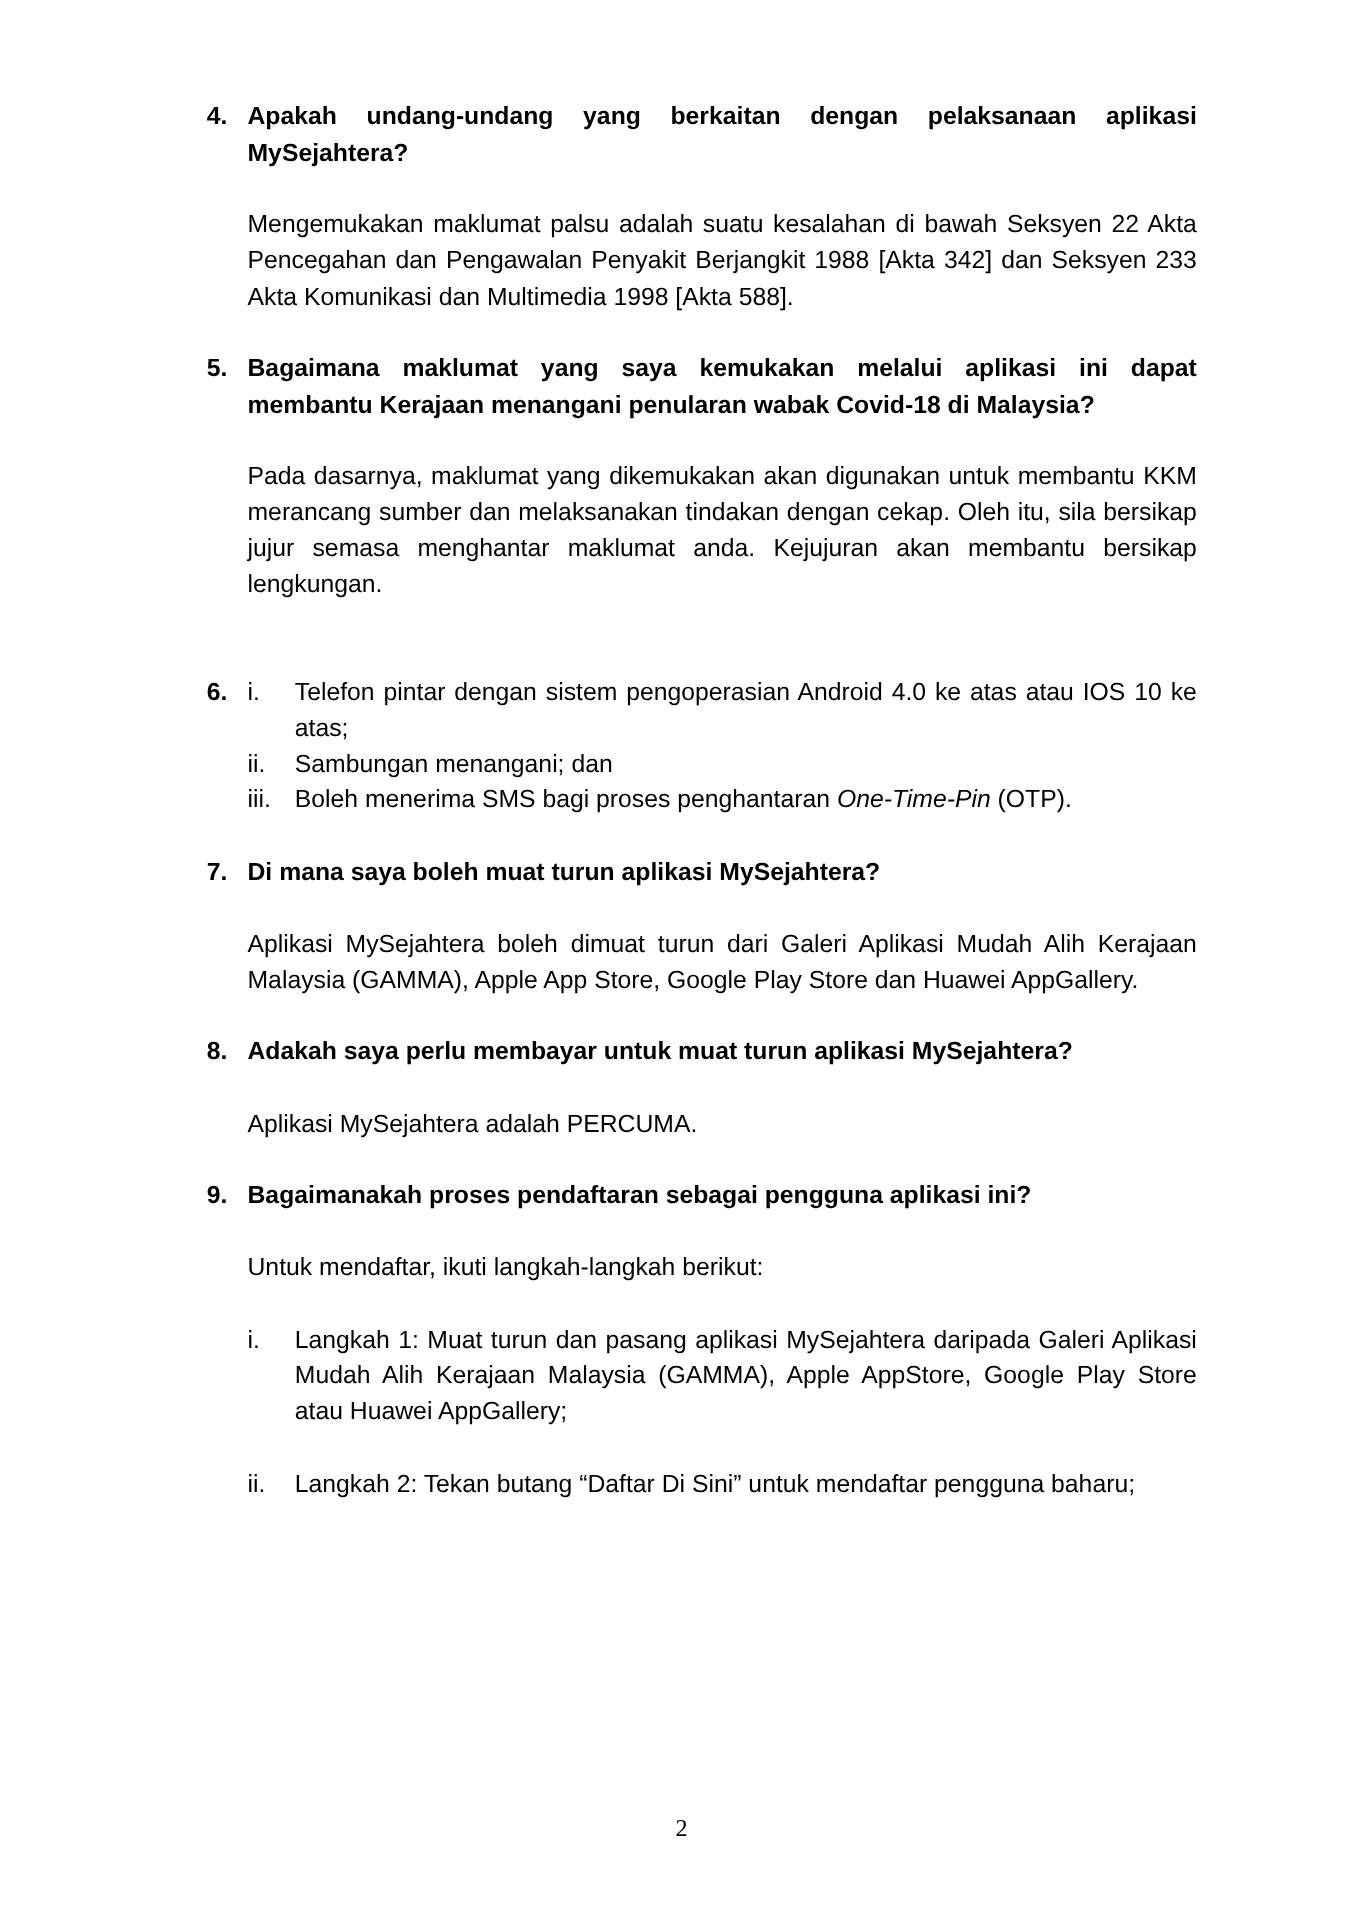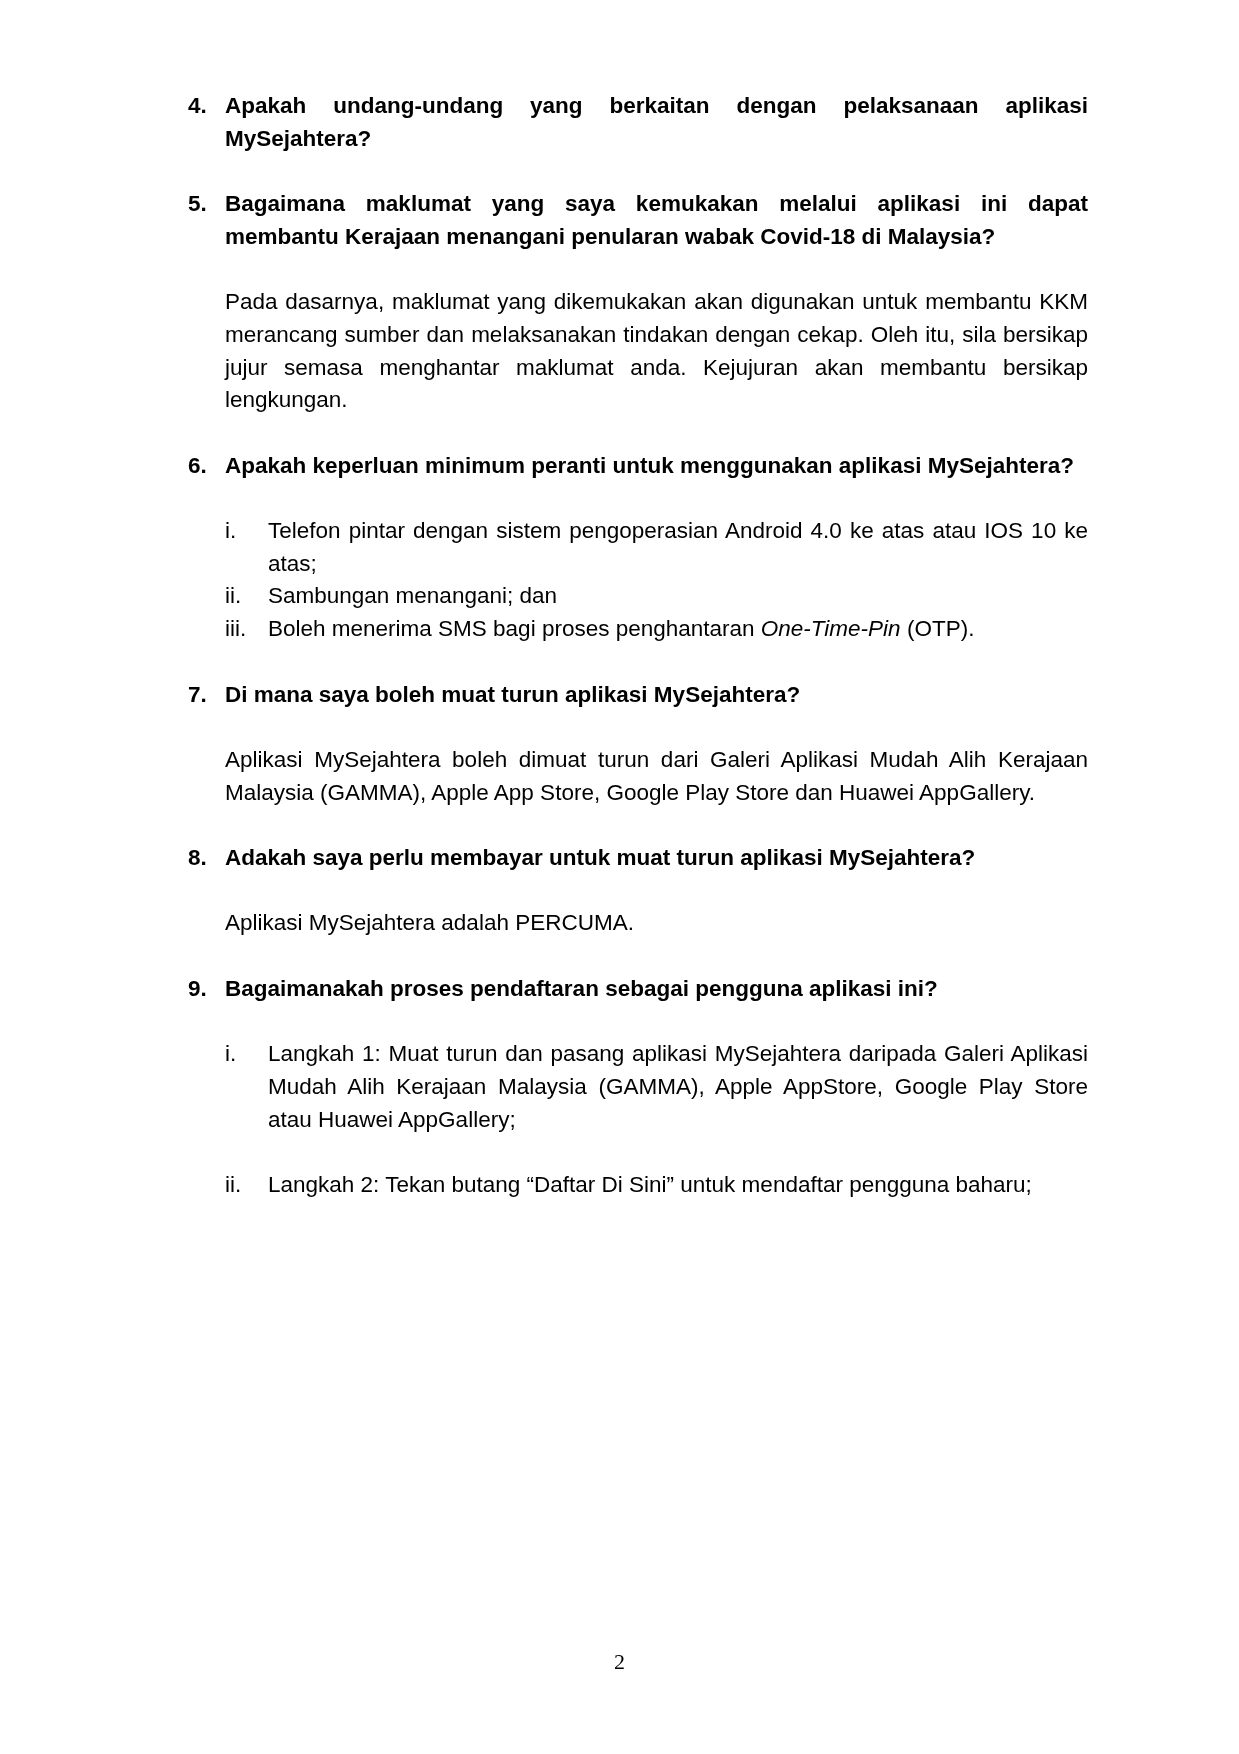--- a/index.html
+++ b/index.html
@@ -24,38 +24,38 @@
 <body>
 
 <div class="page">
   <div class="content">
 
     <div>
       <p class="q">
         <span class="num">4.</span>
         <span>Apakah undang-undang yang berkaitan dengan pelaksanaan aplikasi MySejahtera?</span>
       </p>
+      <p class="p">Mengemukakan maklumat palsu adalah suatu kesalahan di bawah Seksyen 22 Akta Pencegahan dan Pengawalan Penyakit Berjangkit 1988 [Akta 342] dan Seksyen 233 Akta Komunikasi dan Multimedia 1998 [Akta 588].</p>
     </div>
 
     <div class="gap"></div>
 
     <div>
       <p class="q">
         <span class="num">5.</span>
         <span>Bagaimana maklumat yang saya kemukakan melalui aplikasi ini dapat membantu Kerajaan menangani penularan wabak Covid-18 di Malaysia?</span>
       </p>
       <p class="p">Pada dasarnya, maklumat yang dikemukakan akan digunakan untuk membantu KKM merancang sumber dan melaksanakan tindakan dengan cekap. Oleh itu, sila bersikap jujur semasa menghantar maklumat anda. Kejujuran akan membantu bersikap lengkungan.</p>
     </div>
 
     <div class="gap"></div>
 
     <div>
       <p class="q">
         <span class="num">6.</span>
-        <span>Apakah keperluan minimum peranti untuk menggunakan aplikasi MySejahtera?</span>
       </p>
       <ul class="list">
         <li>
           <span class="rn">i.</span>
           <span>Telefon pintar dengan sistem pengoperasian Android 4.0 ke atas atau IOS 10 ke atas;</span>
         </li>
         <li>
           <span class="rn">ii.</span>
           <span>Sambungan menangani; dan</span>
         </li>
@@ -86,20 +86,21 @@
       <p class="p">Aplikasi MySejahtera adalah PERCUMA.</p>
     </div>
 
     <div class="gap"></div>
 
     <div>
       <p class="q">
         <span class="num">9.</span>
         <span>Bagaimanakah proses pendaftaran sebagai pengguna aplikasi ini?</span>
       </p>
+      <p class="p">Untuk mendaftar, ikuti langkah-langkah berikut:</p>
       <ul class="list spaced">
         <li>
           <span class="rn">i.</span>
           <span>Langkah 1: Muat turun dan pasang aplikasi MySejahtera daripada Galeri Aplikasi Mudah Alih Kerajaan Malaysia (GAMMA), Apple AppStore, Google Play Store atau Huawei AppGallery;</span>
         </li>
         <li>
           <span class="rn">ii.</span>
           <span>Langkah 2: Tekan butang “Daftar Di Sini” untuk mendaftar pengguna baharu;</span>
         </li>
       </ul>

